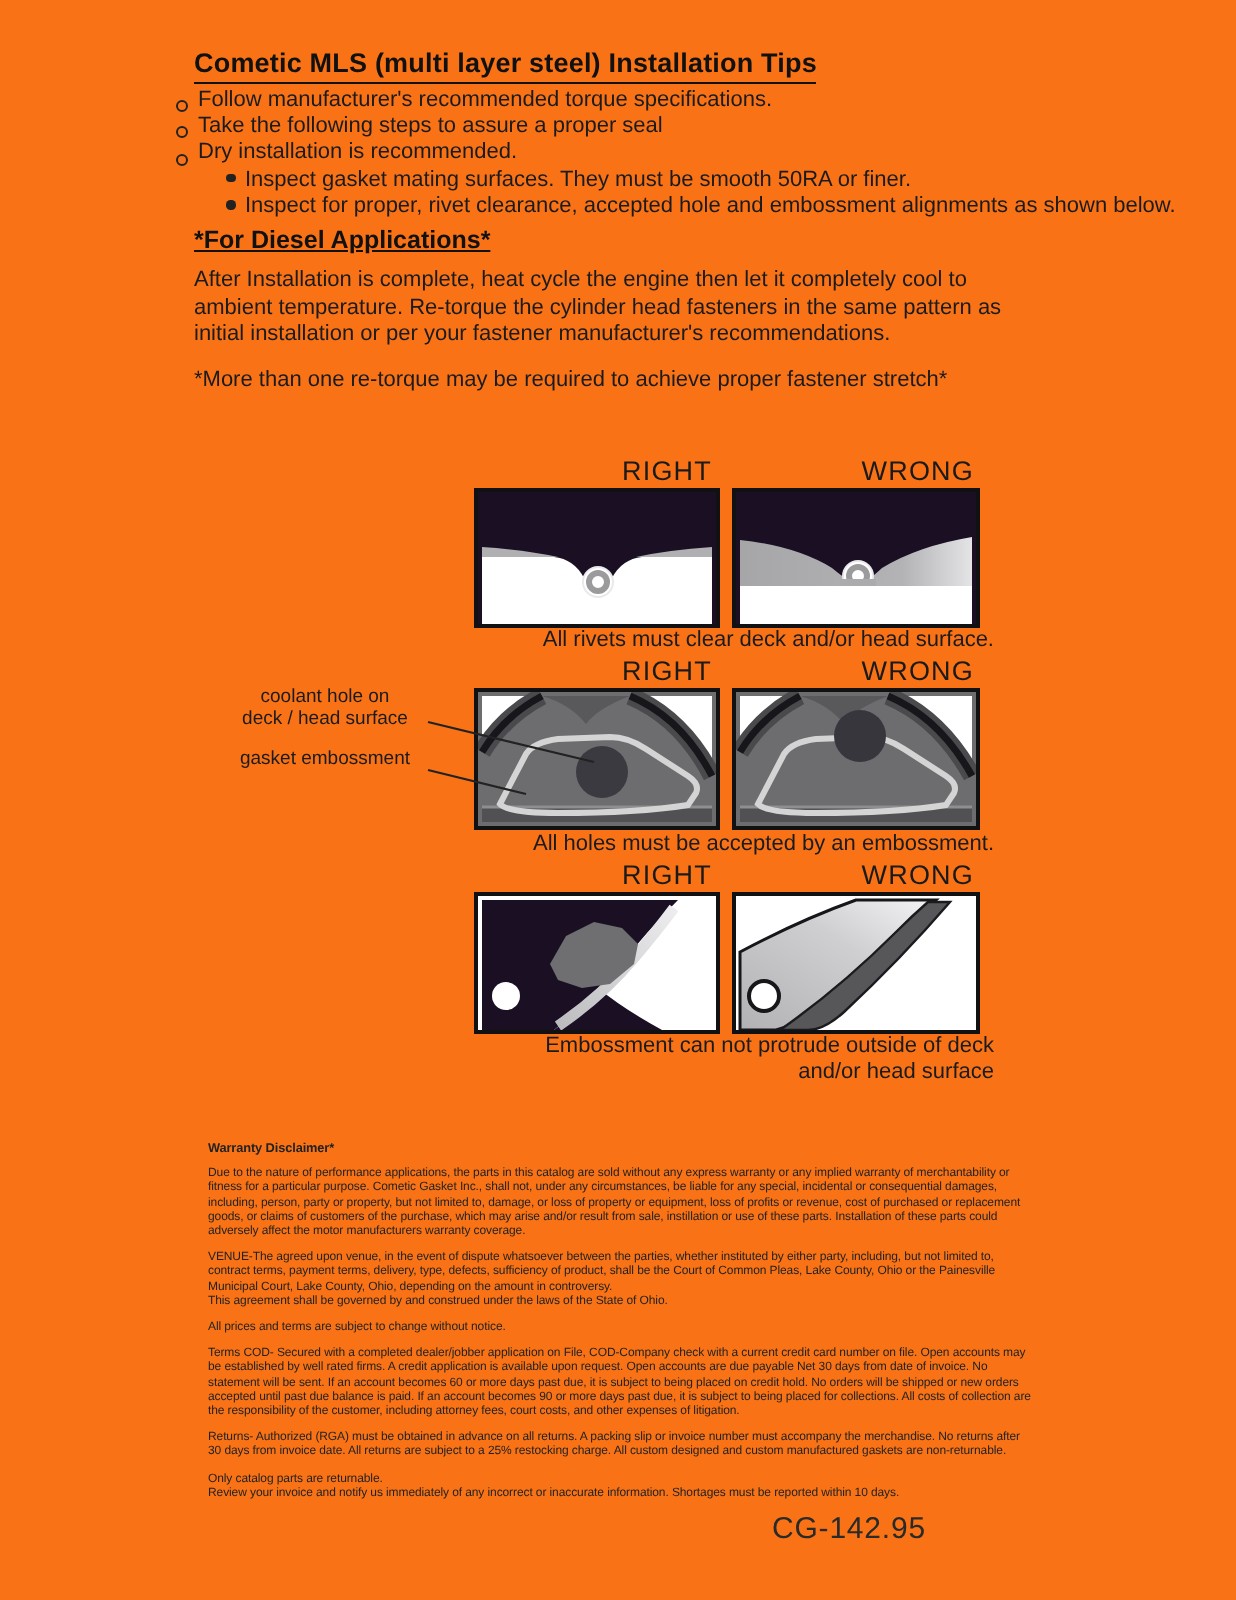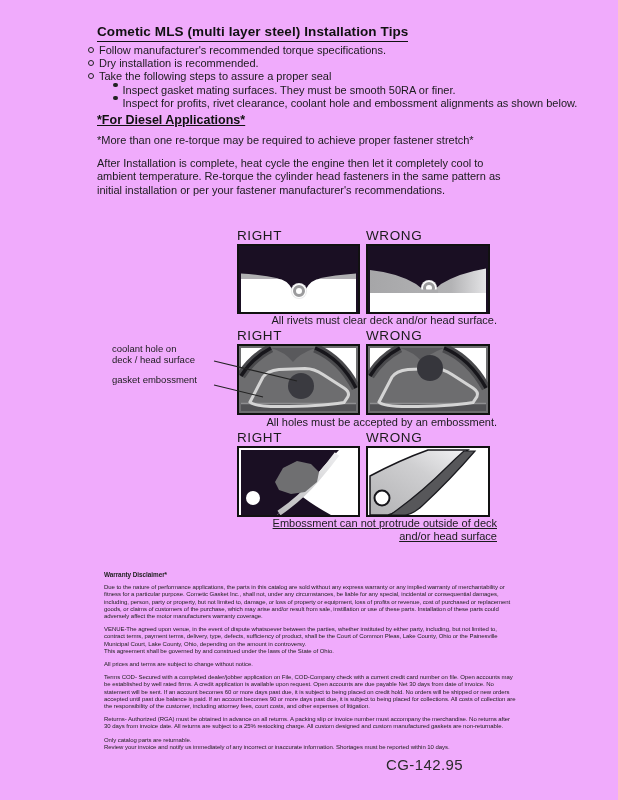--- a/index.html
+++ b/index.html
@@ -1,49 +1,49 @@
 <!DOCTYPE html>
 <html><head>
 <meta charset="utf-8">
 <style>
   html,body{margin:0;padding:0;background:#ffffff;}
-  .page{position:relative;width:618px;height:800px;background:#f0abfc;overflow:hidden;
+  .page{position:relative;width:618px;height:800px;background:#f97316;overflow:hidden;
         font-family:"Liberation Sans",sans-serif;color:#1b1b1d;}
 
   .title{position:absolute;left:97px;top:24px;margin:0;font-size:13.5px;font-weight:bold;
          color:#111;border-bottom:1.6px solid #111;padding-bottom:2px;letter-spacing:.1px;}
 
   .bullets{position:absolute;left:88px;top:44px;font-size:11px;line-height:13.2px;}
-  .b-row{display:flex;align-items:center;}
+  .b-row{display:flex;align-items:flex-end;}
   .b-marker{flex:0 0 auto;width:4px;height:4px;border:1px solid #222;border-radius:50%;
             margin-right:5px;position:relative;top:-1px;}
-  .sb-row{display:flex;align-items:flex-start;margin-left:25px;}
+  .sb-row{display:flex;align-items:center;margin-left:25px;}
   .sb-marker{flex:0 0 auto;width:4.5px;height:4.5px;background:#222;border-radius:50%;
              margin-right:5px;position:relative;top:-1px;}
 
   .diesel{position:absolute;left:97px;top:113px;width:422px;}
   .diesel h2{margin:0 0 7px 0;font-size:12.5px;font-weight:bold;color:#111;text-decoration:underline;}
   .diesel p{margin:0 0 9px 0;font-size:11px;line-height:13.6px;}
 
   .diag{position:absolute;width:250px;}
   #diag1{left:237px;top:228px;}
   #diag2{left:237px;top:328px;}
   #diag3{left:237px;top:430px;}
-  .dlabel{position:absolute;top:0;font-size:13.5px;letter-spacing:.6px;color:#1a1a1a;text-align:left;}
+  .dlabel{position:absolute;top:0;font-size:13.5px;letter-spacing:.6px;color:#1a1a1a;text-align:right;}
   .dlabel.right{left:0;width:119px;}
   .dlabel.wrong{left:129px;width:121px;}
   .dbox{position:absolute;top:16px;border:2px solid #111;line-height:0;background:#fff;}
   .dbox.left{left:0;}
   .dbox.rightside{left:129px;}
   .dcaption{position:absolute;left:0;width:260px;font-size:11px;line-height:12.8px;color:#1b1b1d;text-align:right;}
   #diag1 .dcaption{top:86px;}
   #diag2 .dcaption{top:88px;}
-  #diag3 .dcaption{top:87px;text-decoration:underline;}
-
-  .side-labels{position:absolute;left:112px;top:344px;width:101px;text-align:left;
+  #diag3 .dcaption{top:87px;}
+
+  .side-labels{position:absolute;left:112px;top:344px;width:101px;text-align:center;
                font-size:9.5px;line-height:10.5px;color:#1b1b1d;}
   .side-labels .lbl2{margin-top:10px;}
   .leader-overlay{position:absolute;left:110px;top:338px;z-index:5;}
 
   .warranty{position:absolute;left:104px;top:571px;width:412px;font-size:6px;
             line-height:7.2px;color:#222;letter-spacing:-.05px;}
   .warranty .whead{font-weight:bold;font-size:6.4px;margin:0 0 6px 0;}
   .warranty p{margin:0 0 6px 0;}
   .warranty .nogap{margin-bottom:0;}
 
@@ -56,40 +56,40 @@
 
   <h1 class="title">Cometic MLS (multi layer steel) Installation Tips</h1>
 
   <div class="bullets">
     <div class="b-row">
       <span class="b-marker"></span>
       <span>Follow manufacturer's recommended torque specifications.</span>
     </div>
     <div class="b-row">
       <span class="b-marker"></span>
-      <span>Dry installation is recommended.</span>
+      <span>Take the following steps to assure a proper seal</span>
     </div>
     <div class="b-row">
       <span class="b-marker"></span>
-      <span>Take the following steps to assure a proper seal</span>
+      <span>Dry installation is recommended.</span>
     </div>
     <div class="sb-row">
       <span class="sb-marker"></span>
       <span>Inspect gasket mating surfaces.  They must be smooth 50RA or finer.</span>
     </div>
     <div class="sb-row">
       <span class="sb-marker"></span>
-      <span>Inspect for profits, rivet clearance, coolant hole and embossment alignments as shown below.</span>
+      <span>Inspect for proper, rivet clearance, accepted hole and embossment alignments as shown below.</span>
     </div>
   </div>
 
   <div class="diesel">
     <h2>*For Diesel Applications*</h2>
+    <p>After Installation is complete, heat cycle the engine then let it completely cool to ambient temperature. Re-torque the cylinder head fasteners in the same pattern as initial installation or per your fastener manufacturer's recommendations.</p>
     <p>*More than one re-torque may be required to achieve proper fastener stretch*</p>
-    <p>After Installation is complete, heat cycle the engine then let it completely cool to ambient temperature. Re-torque the cylinder head fasteners in the same pattern as initial installation or per your fastener manufacturer's recommendations.</p>
   </div>
 
   <div class="diag" id="diag1">
     <div class="dlabel right">RIGHT</div>
     <div class="dlabel wrong">WRONG</div>
     <div class="dbox left">
       <svg width="119" height="66" viewBox="0 0 119 66">
         <rect x="0" y="0" width="119" height="66" fill="#1a0f23"></rect>
         <path d="M2,27.5 Q24,29 40,32.5 L2,32.5 Z" fill="#b0b0b2"></path>
         <path d="M117,27.5 Q95,29 79,32.5 L117,32.5 Z" fill="#b0b0b2"></path>

